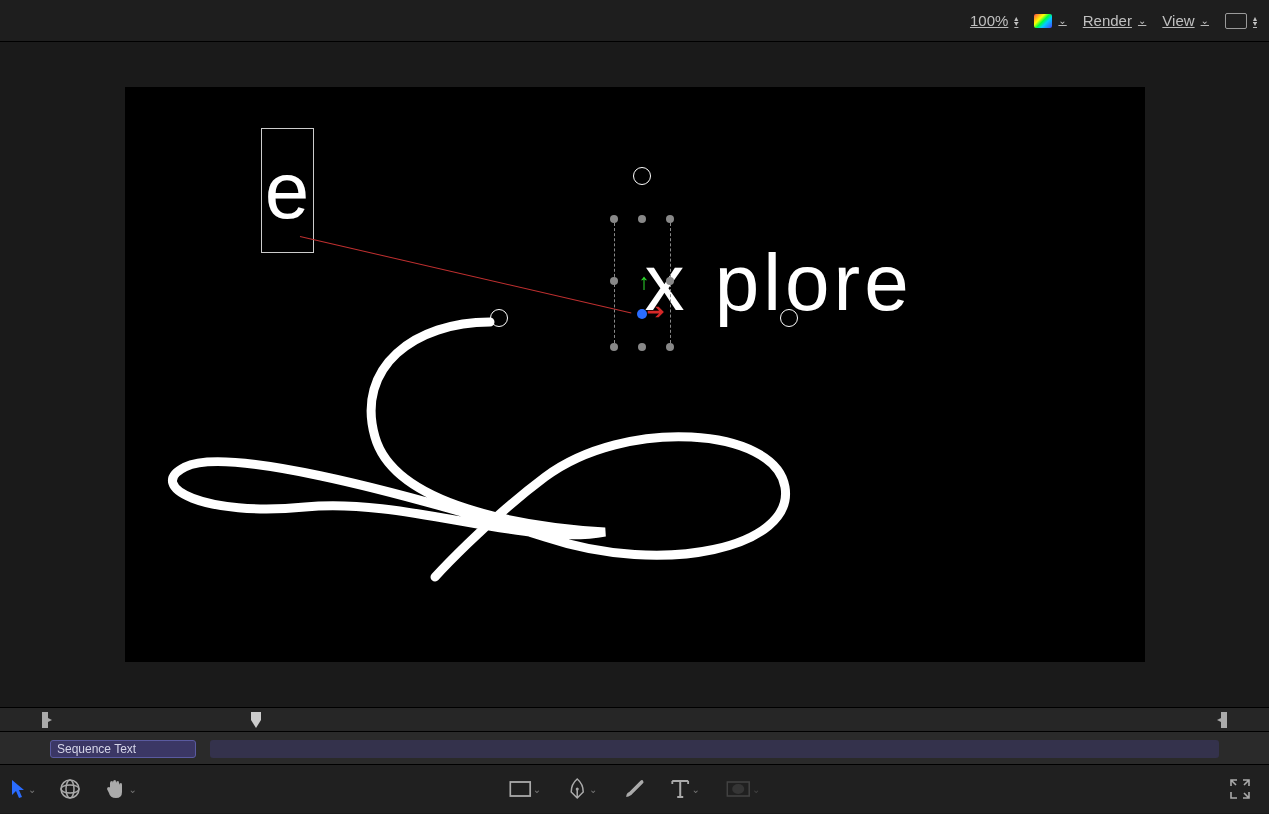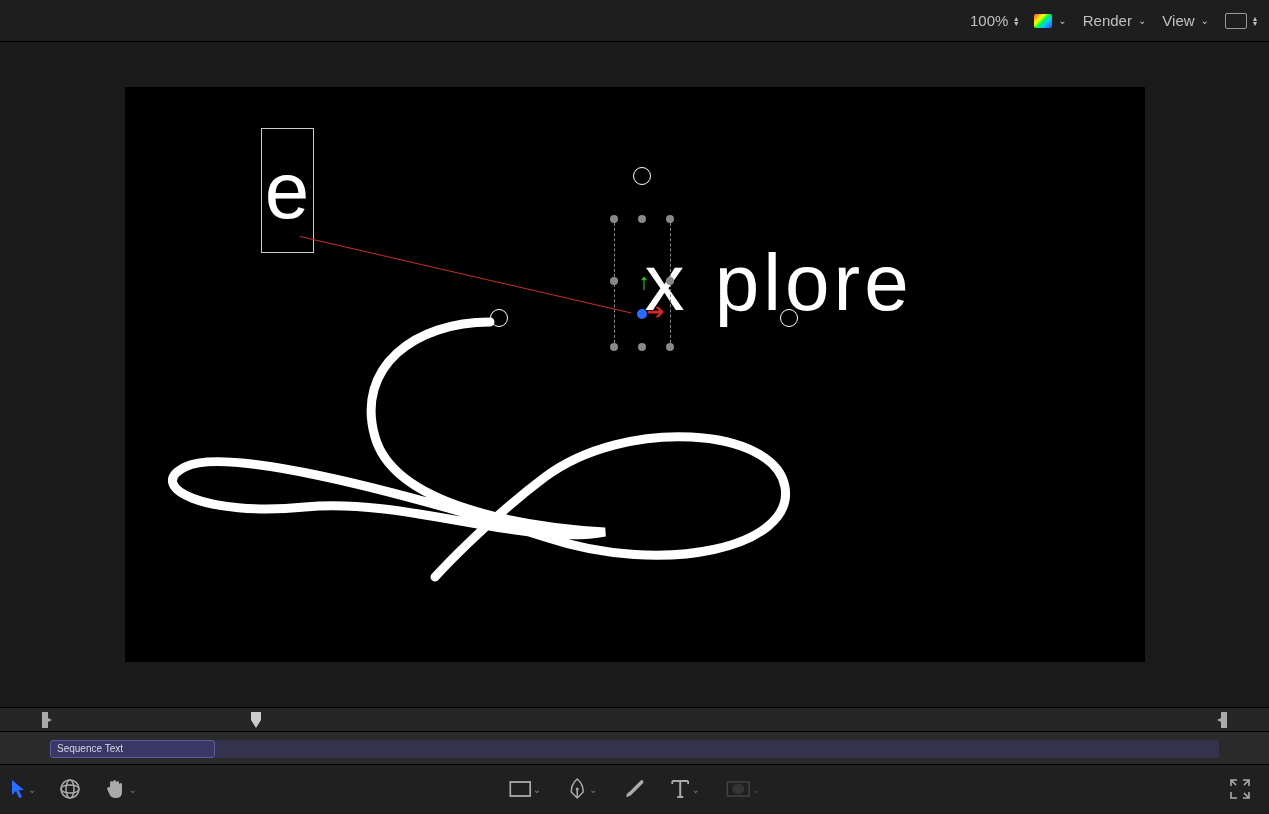--- a/index.html
+++ b/index.html
@@ -14,20 +14,21 @@
     }
     .toolbar-top {
       height: 42px;
       background: #1e1e1e;
       display: flex;
       justify-content: flex-end;
       align-items: center;
       padding-right: 12px;
       gap: 16px;
       border-bottom: 1px solid #000;
+      text-decoration: underline;
     }
     .toolbar-item {
       display: flex;
       align-items: center;
       gap: 4px;
       font-size: 15px;
       color: #c0c0c0;
       cursor: pointer;
     }
     .stepper-arrows {
@@ -176,26 +177,26 @@
 
     .mini-timeline {
       height: 32px;
       background: #2a2a2a;
       position: relative;
     }
     .seq-bar {
       position: absolute;
       left: 50px;
       top: 8px;
-      width: 165px;
+      width: 146px;
       height: 18px;
       background: #3b3765;
       border: 1px solid #5a5aa0;
       border-radius: 3px;
-      font-size: 10px;
+      font-size: 12px;
       color: #d5d5e8;
       padding: 0 6px;
       line-height: 16px;
       overflow: hidden;
     }
     .mini-track {
       position: absolute;
       left: 210px;
       right: 50px;
       top: 8px;

